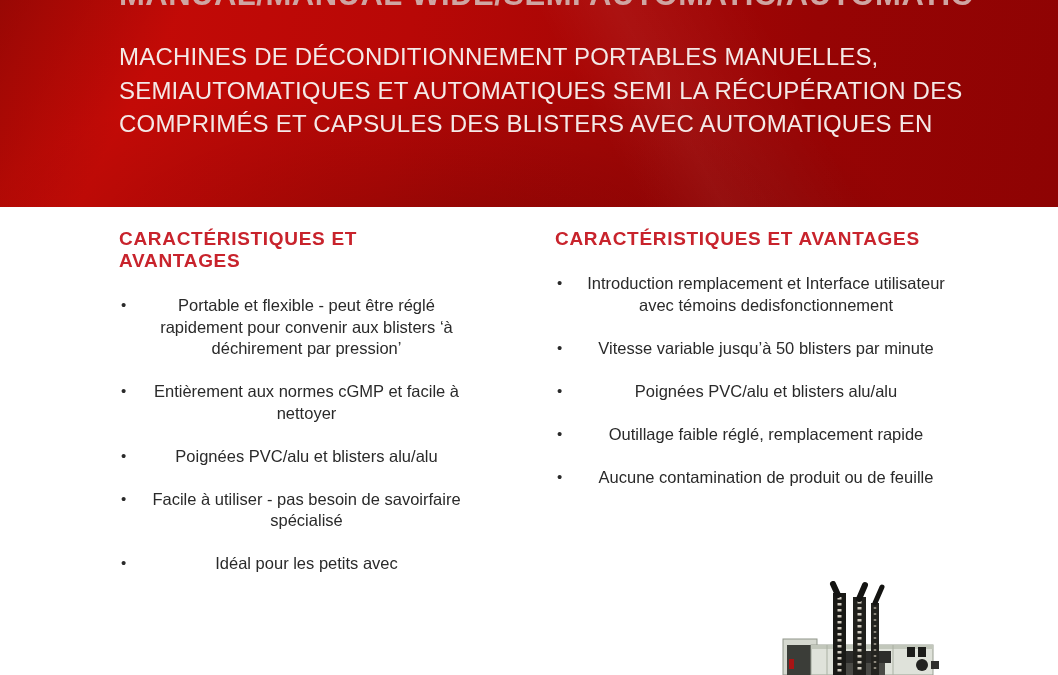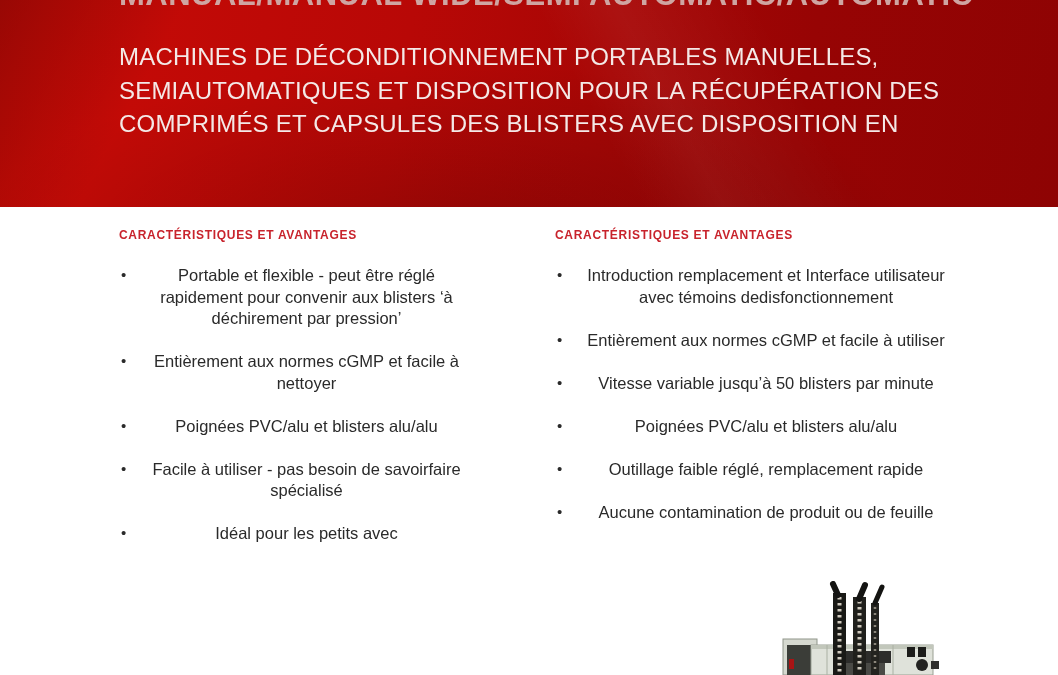--- a/index.html
+++ b/index.html
@@ -30,21 +30,21 @@
     position:absolute;top:40px;left:119px;
     font-size:24px;line-height:33.5px;letter-spacing:0.2px;
     color:#f4e9e7;font-weight:400;
   }
   .banner-subtitle div{white-space:nowrap;}
   
   .col{position:absolute;top:228px;}
   .col-left{left:119px;width:345px;}
   .col-right{left:555px;width:392px;}
   .col-heading{
-    color:#c8232c;font-weight:bold;font-size:12px;
+    color:#c8232c;font-weight:bold;font-size:19px;
     letter-spacing:0.7px;margin:0 0 23px 0;
   }
   ul.bullets{list-style:none;margin:0;padding:0;}
   ul.bullets li{
     position:relative;padding-left:30px;margin-bottom:21.5px;
     font-size:16.5px;line-height:21.5px;color:#2a2a2a;text-align:center;
   }
   ul.bullets li::before{
     content:"\2022";
     position:absolute;left:2px;top:-1px;
@@ -64,41 +64,40 @@
 </style>
 </head>
 <body>
 
 <div class="page">
 
   <div class="banner">
     <div class="banner-title">MANUAL/MANUAL WIDE/SEMI AUTOMATIC/AUTOMATIC</div>
     <div class="banner-subtitle">
       <div>MACHINES DE DÉCONDITIONNEMENT PORTABLES MANUELLES,</div>
-      <div>SEMIAUTOMATIQUES ET DISPOSITION POUR LA RÉCUPÉRATION DES</div>
-      <div>COMPRIMÉS ET CAPSULES DES BLISTERS AVEC DISPOSITION EN</div>
+      <div>SEMIAUTOMATIQUES ET AUTOMATIQUES SEMI LA RÉCUPÉRATION DES</div>
+      <div>COMPRIMÉS ET CAPSULES DES BLISTERS AVEC AUTOMATIQUES EN</div>
     </div>
   </div>
 
   <div class="col col-left">
     <h3 class="col-heading">CARACTÉRISTIQUES ET AVANTAGES</h3>
     <ul class="bullets">
       <li>Portable et flexible - peut être réglé rapidement pour convenir aux blisters ‘à déchirement par pression’</li>
       <li>Entièrement aux normes cGMP et facile à nettoyer</li>
       <li>Poignées PVC/alu et blisters alu/alu</li>
       <li>Facile à utiliser - pas besoin de savoirfaire spécialisé</li>
       <li>Idéal pour les petits avec</li>
     </ul>
   </div>
 
   <div class="col col-right">
     <h3 class="col-heading">CARACTÉRISTIQUES ET AVANTAGES</h3>
     <ul class="bullets">
       <li>Introduction remplacement et Interface utilisateur avec témoins dedisfonctionnement</li>
-      <li>Entièrement aux normes cGMP et facile à utiliser</li>
       <li>Vitesse variable jusqu’à 50 blisters par minute</li>
       <li>Poignées PVC/alu et blisters alu/alu</li>
       <li>Outillage faible réglé, remplacement rapide</li>
       <li>Aucune contamination de produit ou de feuille</li>
     </ul>
   </div>
 
   <div class="press-label press-1">PRESS OUT</div>
   <div class="press-label press-2">PRESS OUT</div>
   <div class="press-label press-3">PRESS OUT</div>

